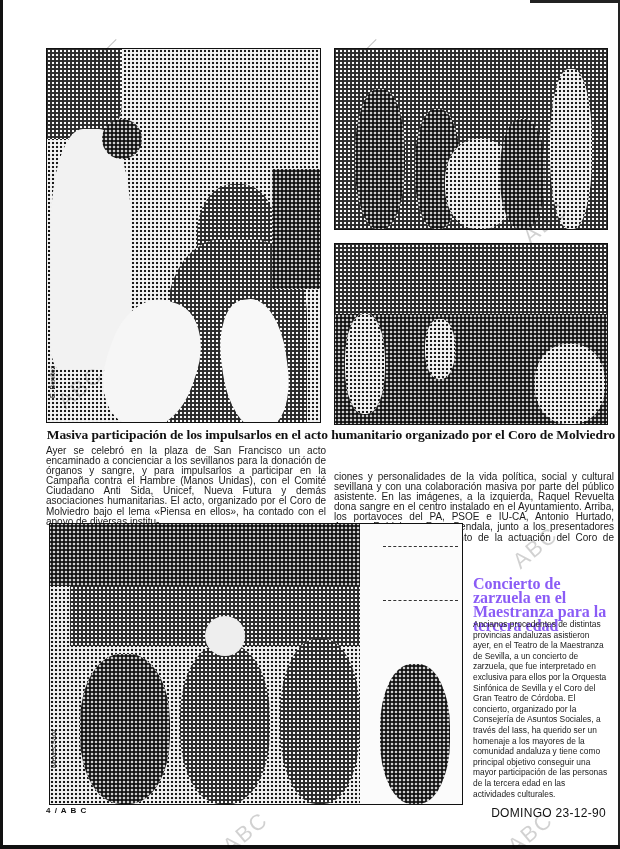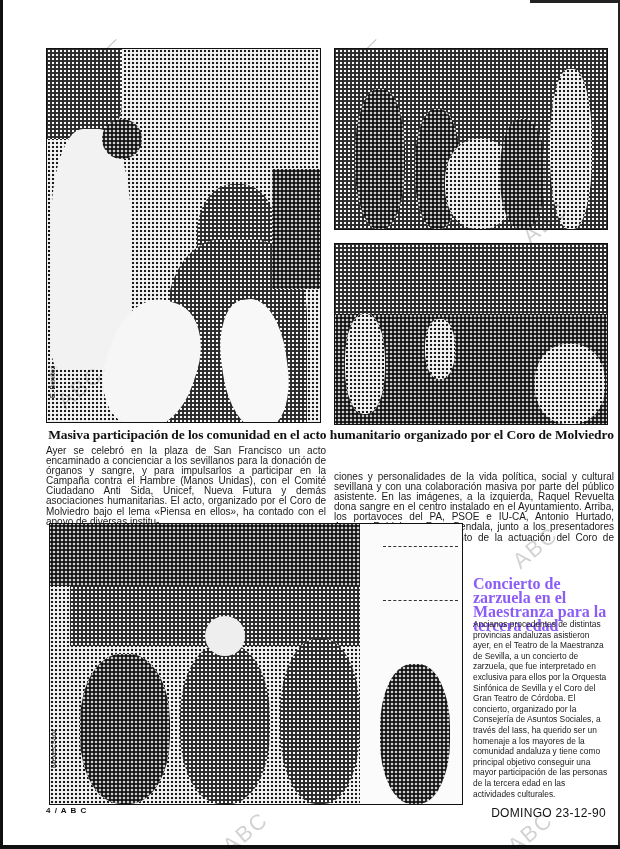--- a/index.html
+++ b/index.html
@@ -105,21 +105,21 @@
   <div class="blob halftone-light" style="left:215px; top:20px; width:42px; height:160px;"></div>
 </div>
 
 <div class="photo halftone-mid" style="left:334px; top:243px; width:272px; height:180px;">
   <div class="blob halftone-dark" style="left:0; top:0; width:272px; height:70px; border-radius:0;"></div>
   <div class="blob halftone-light" style="left:10px; top:70px; width:40px; height:100px;"></div>
   <div class="blob halftone-light" style="left:90px; top:75px; width:30px; height:60px;"></div>
   <div class="blob halftone-light" style="left:200px; top:100px; width:70px; height:80px;"></div>
 </div>
 
-<div class="headline">Masiva participación de los comunidad en el acto humanitario organizado por el Coro de Molviedro</div>
+<div class="headline">Masiva participación de los impulsarlos en el acto humanitario organizado por el Coro de Molviedro</div>
 <div class="body-col col-left">Ayer se celebró en la plaza de San Francisco un acto encaminado a concienciar a los sevillanos para la donación de órganos y sangre, y para impulsarlos a participar en la Campaña contra el Hambre (Manos Unidas), con el Comité Ciudadano Anti Sida, Unicef, Nueva Futura y demás asociaciones humanitarias. El acto, organizado por el Coro de Molviedro bajo el lema «Piensa en ellos», ha contado con el apoyo de diversas institu-</div>
 <div class="body-col col-right">ciones y personalidades de la vida política, social y cultural sevillana y con una colaboración masiva por parte del público asistente. En las imágenes, a la izquierda, Raquel Revuelta dona sangre en el centro instalado en el Ayuntamiento. Arriba, los portavoces del PA, PSOE e IU-CA, Antonio Hurtado, Amparo Rubiales y Rosa Bendala, junto a los presentadores del acto. Abajo, un momento de la actuación del Coro de Molviedro.</div>
 
 <div class="photo halftone-light" style="left:49px; top:523px; width:412px; height:280px;">
   <div class="blob halftone-mid" style="left:0; top:0; width:310px; height:62px; border-radius:0;"></div>
   <div class="blob" style="left:310px; top:0; width:102px; height:280px; background:#fbfbfb; border-radius:0;"></div>
   <div class="blob halftone-dark" style="left:20px; top:62px; width:290px; height:60px; border-radius:0;"></div>
   <div class="blob halftone-dark" style="left:130px; top:120px; width:90px; height:160px;"></div>
   <div class="blob halftone-mid" style="left:30px; top:130px; width:90px; height:150px;"></div>
   <div class="blob halftone-dark" style="left:230px; top:115px; width:80px; height:165px;"></div>

